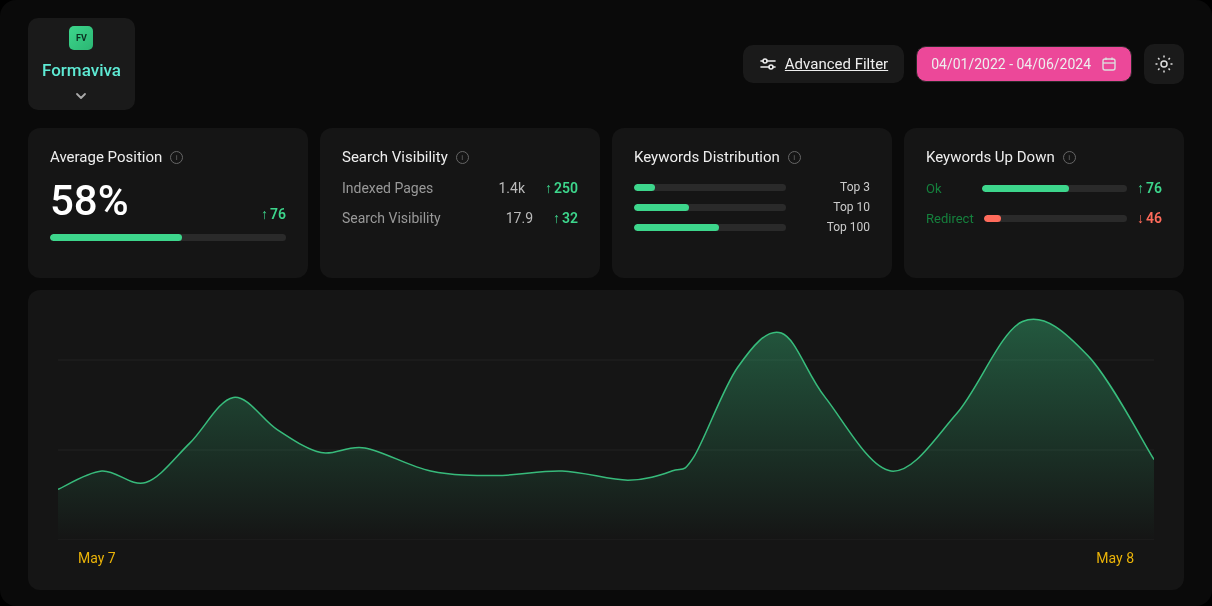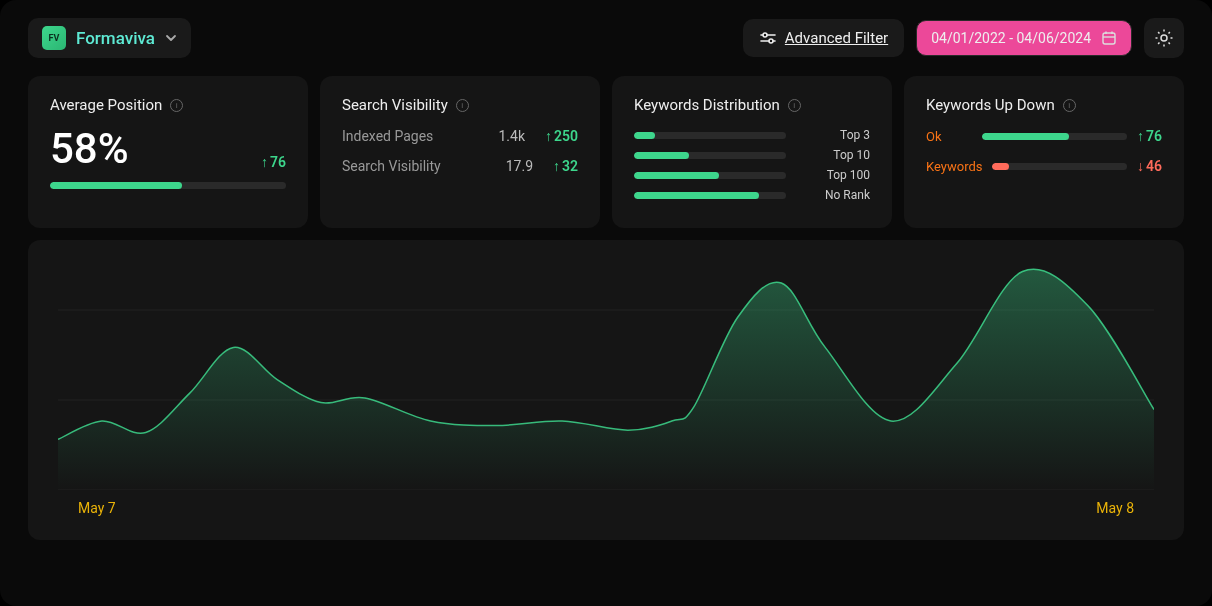--- a/index.html
+++ b/index.html
@@ -25,20 +25,21 @@
     margin-bottom: 18px;
   }
   .brand-selector {
     display: flex;
     align-items: center;
     gap: 10px;
     background: #1a1a1a;
     border-radius: 10px;
     padding: 8px 14px;
     cursor: pointer;
+    flex-direction: column;
   }
   .brand-logo {
     width: 24px;
     height: 24px;
     background: linear-gradient(135deg, #3dd68c, #2bb673);
     border-radius: 5px;
     display: flex;
     align-items: center;
     justify-content: center;
     font-size: 9px;
@@ -221,21 +222,21 @@
     margin-left: 24px;
   }
   .updown-row {
     display: flex;
     align-items: center;
     gap: 10px;
     margin-bottom: 14px;
     font-size: 13px;
   }
   .updown-label {
-    color: #f97316;
+    color: #15803d;
     min-width: 46px;
   }
   .updown-bar {
     flex: 1;
     height: 7px;
     background: #2a2a2a;
     border-radius: 4px;
     overflow: hidden;
   }
   .chart-card {
@@ -381,44 +382,38 @@
               <div class="dist-bar-fill" style="width:36%"></div>
             </div>
             <span class="dist-label">Top 10</span>
           </div>
           <div class="dist-row">
             <div class="dist-bar-container">
               <div class="dist-bar-fill" style="width:56%"></div>
             </div>
             <span class="dist-label">Top 100</span>
           </div>
-          <div class="dist-row">
-            <div class="dist-bar-container">
-              <div class="dist-bar-fill" style="width:82%"></div>
-            </div>
-            <span class="dist-label">No Rank</span>
-          </div>
         </div>
     </div>
 
     <div class="card">
       <div class="card-title-row">
         <span class="card-title">Keywords Up Down</span>
         <span class="info-icon">i</span>
       </div>
       <div id="ud-rows">
           <div class="updown-row">
             <span class="updown-label">Ok</span>
             <div class="updown-bar">
               <div class="progress-fill" style="width:60%;height:100%"></div>
             </div>
             <span class="delta-up"><span>↑</span>76</span>
           </div>
           <div class="updown-row">
-            <span class="updown-label">Keywords</span>
+            <span class="updown-label">Redirect</span>
             <div class="updown-bar">
               <div class="progress-fill-orange" style="width:12%;height:100%"></div>
             </div>
             <span class="delta-down"><span>↓</span>46</span>
           </div>
         </div>
     </div>
   </div>
 
   <div class="chart-card">

